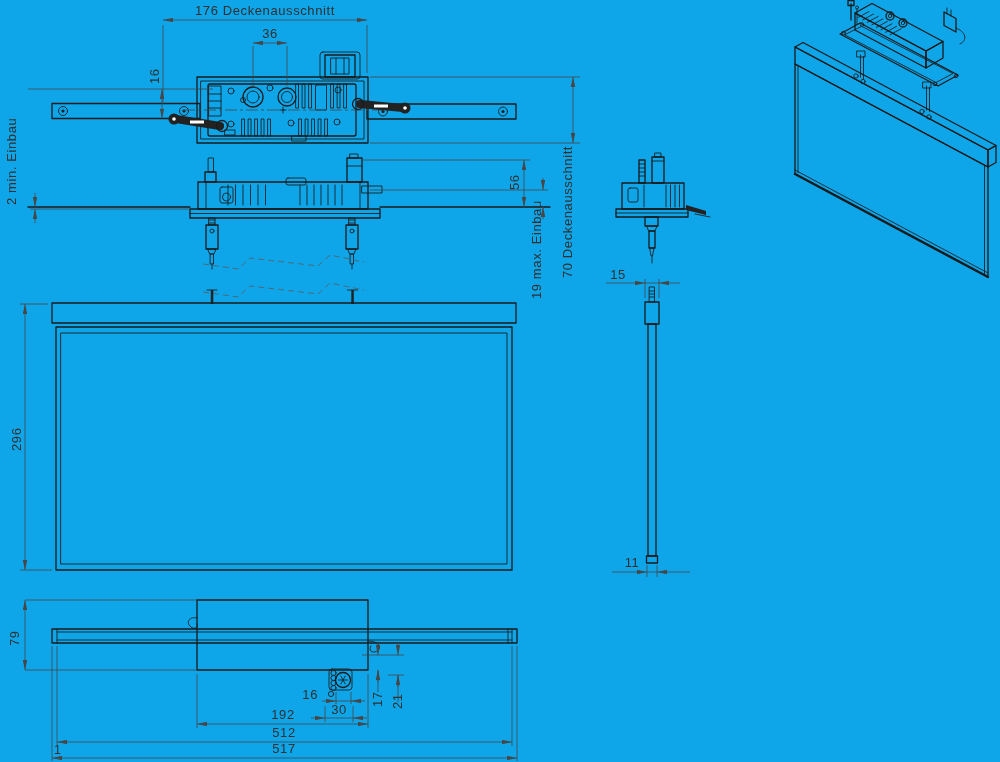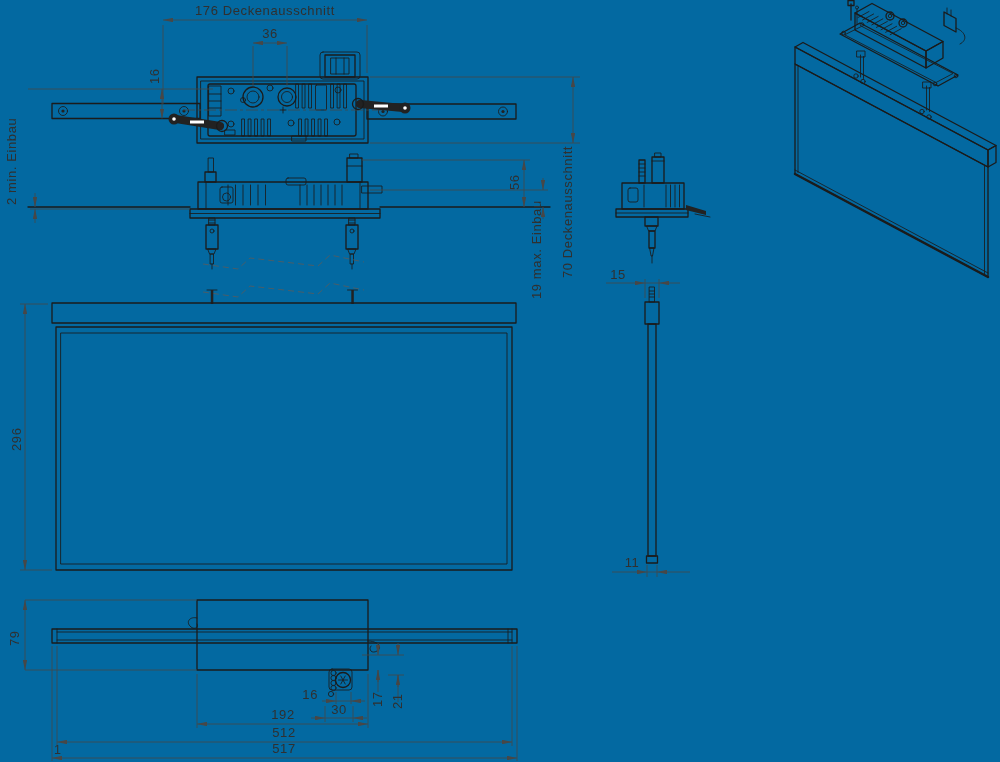--- a/index.html
+++ b/index.html
@@ -1,16 +1,16 @@
 <!DOCTYPE html>
 <html><head>
 <meta charset="utf-8">
 <style>
   html,body{margin:0;padding:0;background:#ffffff;}
-  .stage{position:relative;width:1000px;height:762px;background:#0369a1;overflow:hidden;}
+  .stage{position:relative;width:1000px;height:762px;background:#0ea5e9;overflow:hidden;}
   svg{display:block;}
   .s1{stroke:#1b1b1b;stroke-width:1.3;fill:none;stroke-linecap:round;stroke-linejoin:round;}
   .s2{stroke:#1b1b1b;stroke-width:0.85;fill:none;stroke-linecap:round;stroke-linejoin:round;}
   .s3{stroke:#1b1b1b;stroke-width:2.4;fill:none;stroke-linecap:round;}
   .dk{fill:#222222;stroke:none;}
   .wh{fill:#ffffff;stroke:none;}
   .dim{stroke:#474747;stroke-width:0.8;fill:none;}
   .cl{stroke-dasharray:12 3 3 3;}
   .brk{stroke:#5a5a5a;stroke-width:0.8;fill:none;stroke-dasharray:6 4;}
   .t{fill:#303030;font-family:"Liberation Sans",sans-serif;font-size:13px;letter-spacing:0.6px;}

